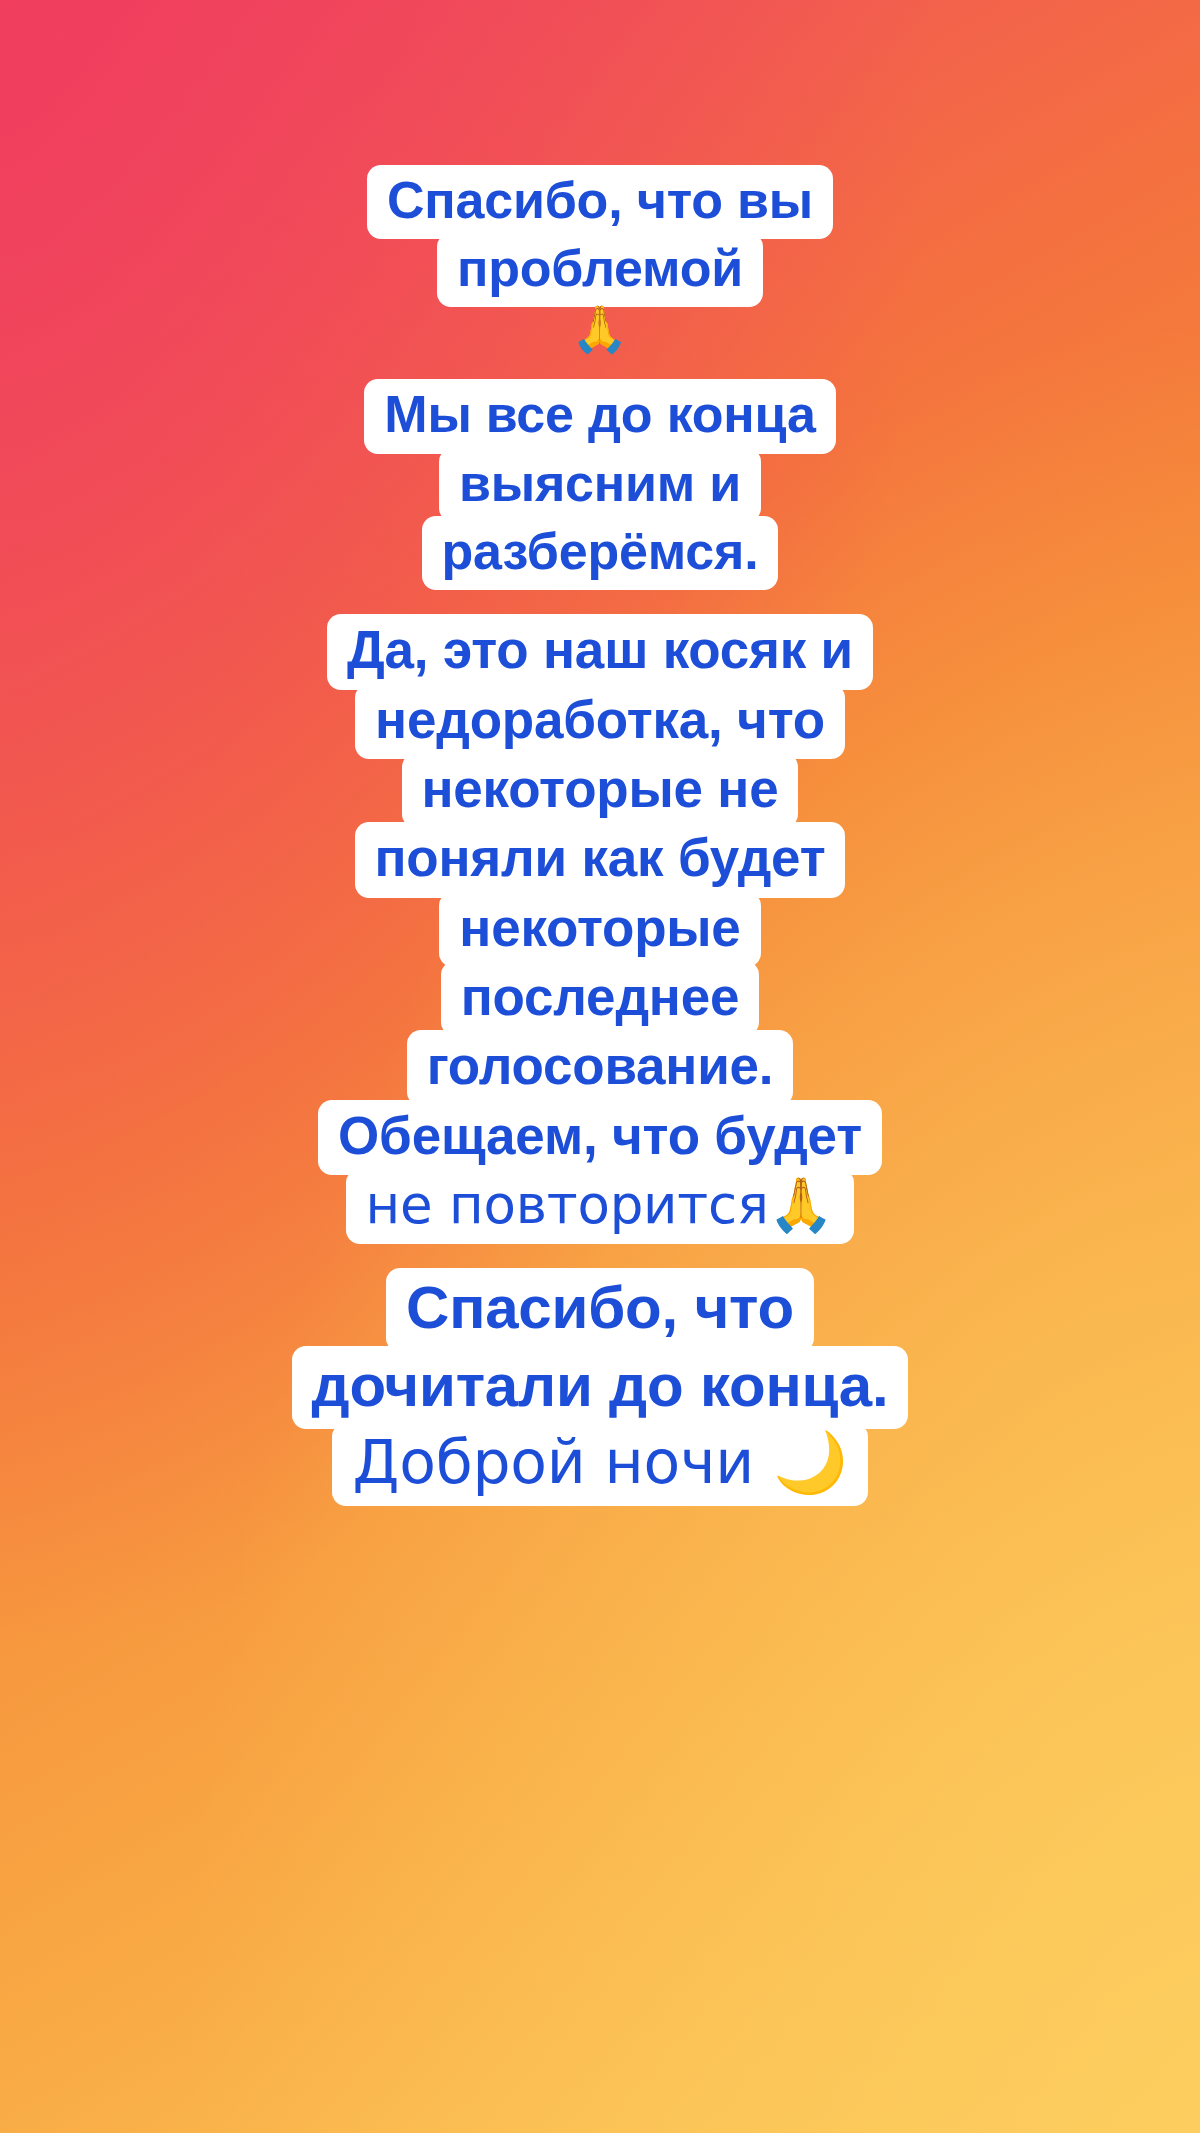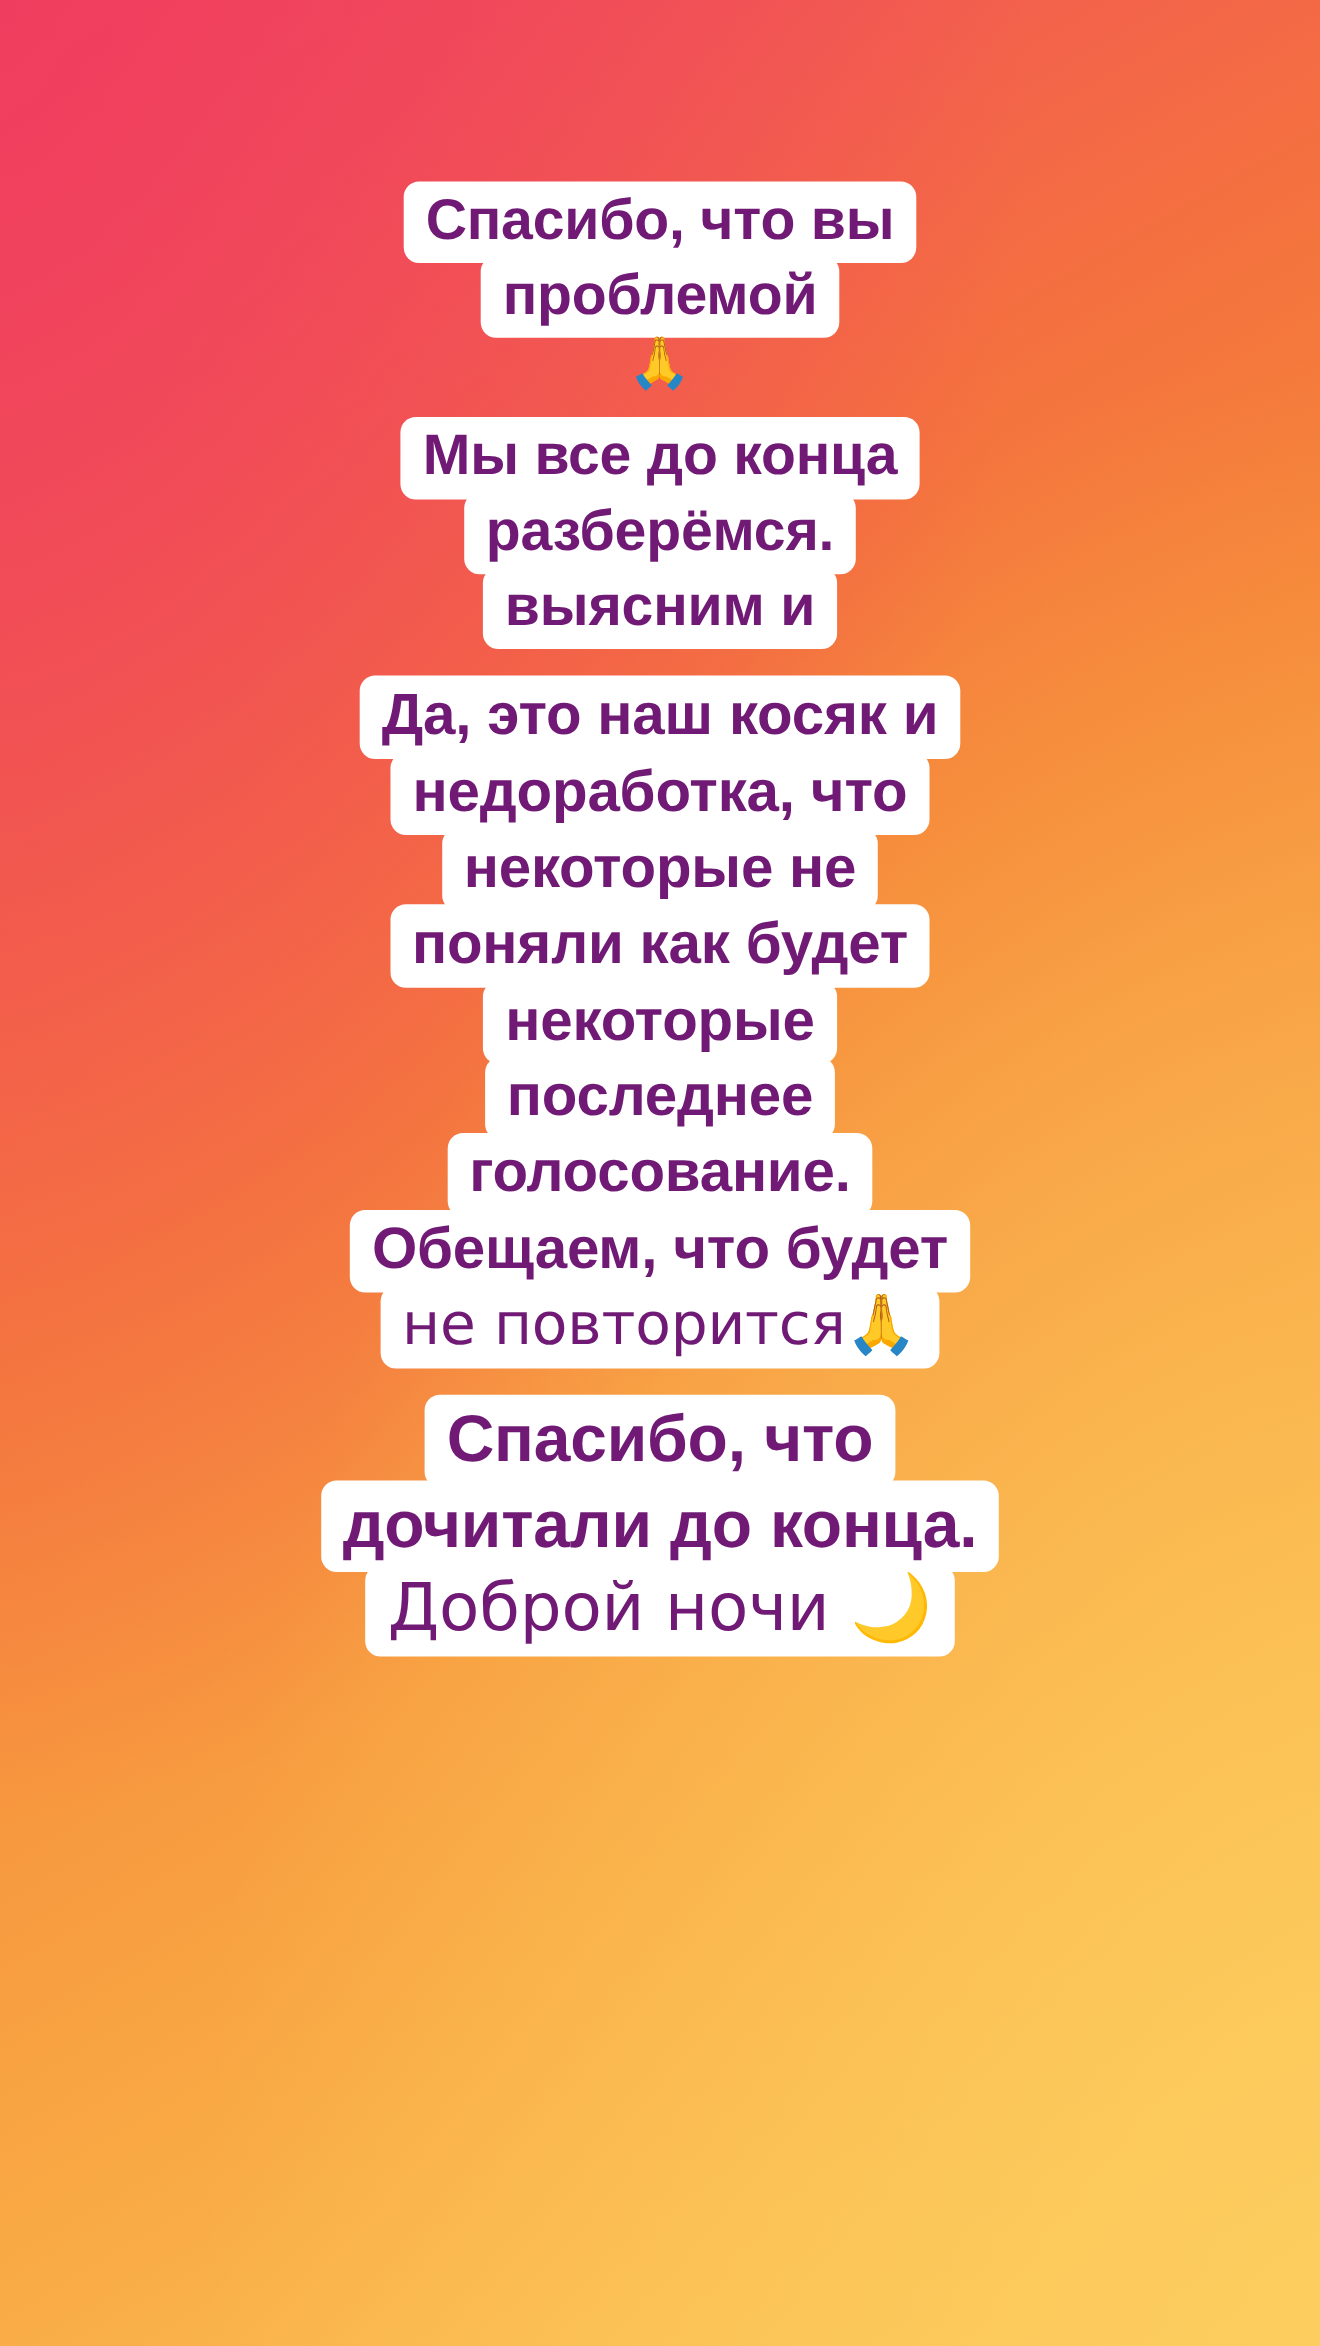--- a/index.html
+++ b/index.html
@@ -60,21 +60,21 @@
     width: 760px;
   }
   .msg + .msg {
     margin-top: 30px;
     text-align: right;
   }
 
   .line {
     display: inline-block;
     background: #ffffff;
-    color: #701a75;
+    color: #1d4ed8;
     border-radius: 14px;
     padding: 6px 20px 10px 20px;
     margin: -3px 0;
     font-weight: bold;
     line-height: 1.12;
     white-space: nowrap;
     letter-spacing: -0.2px;
     box-sizing: border-box;
   }
 
@@ -103,22 +103,22 @@
   <div class="blocks">
 
     <div class="msg g1">
       <span class="line">Спасибо, что вы</span>
       <span class="line">проблемой</span>
       <span class="emoji-standalone">🙏</span>
     </div>
 
     <div class="msg g2">
       <span class="line">Мы все до конца</span>
+      <span class="line">выясним и</span>
       <span class="line">разберёмся.</span>
-      <span class="line">выясним и</span>
     </div>
 
     <div class="msg g3">
       <span class="line">Да, это наш косяк и</span>
       <span class="line">недоработка, что</span>
       <span class="line">некоторые не</span>
       <span class="line">поняли как будет</span>
       <span class="line">некоторые</span>
       <span class="line">последнее</span>
       <span class="line">голосование.</span>

